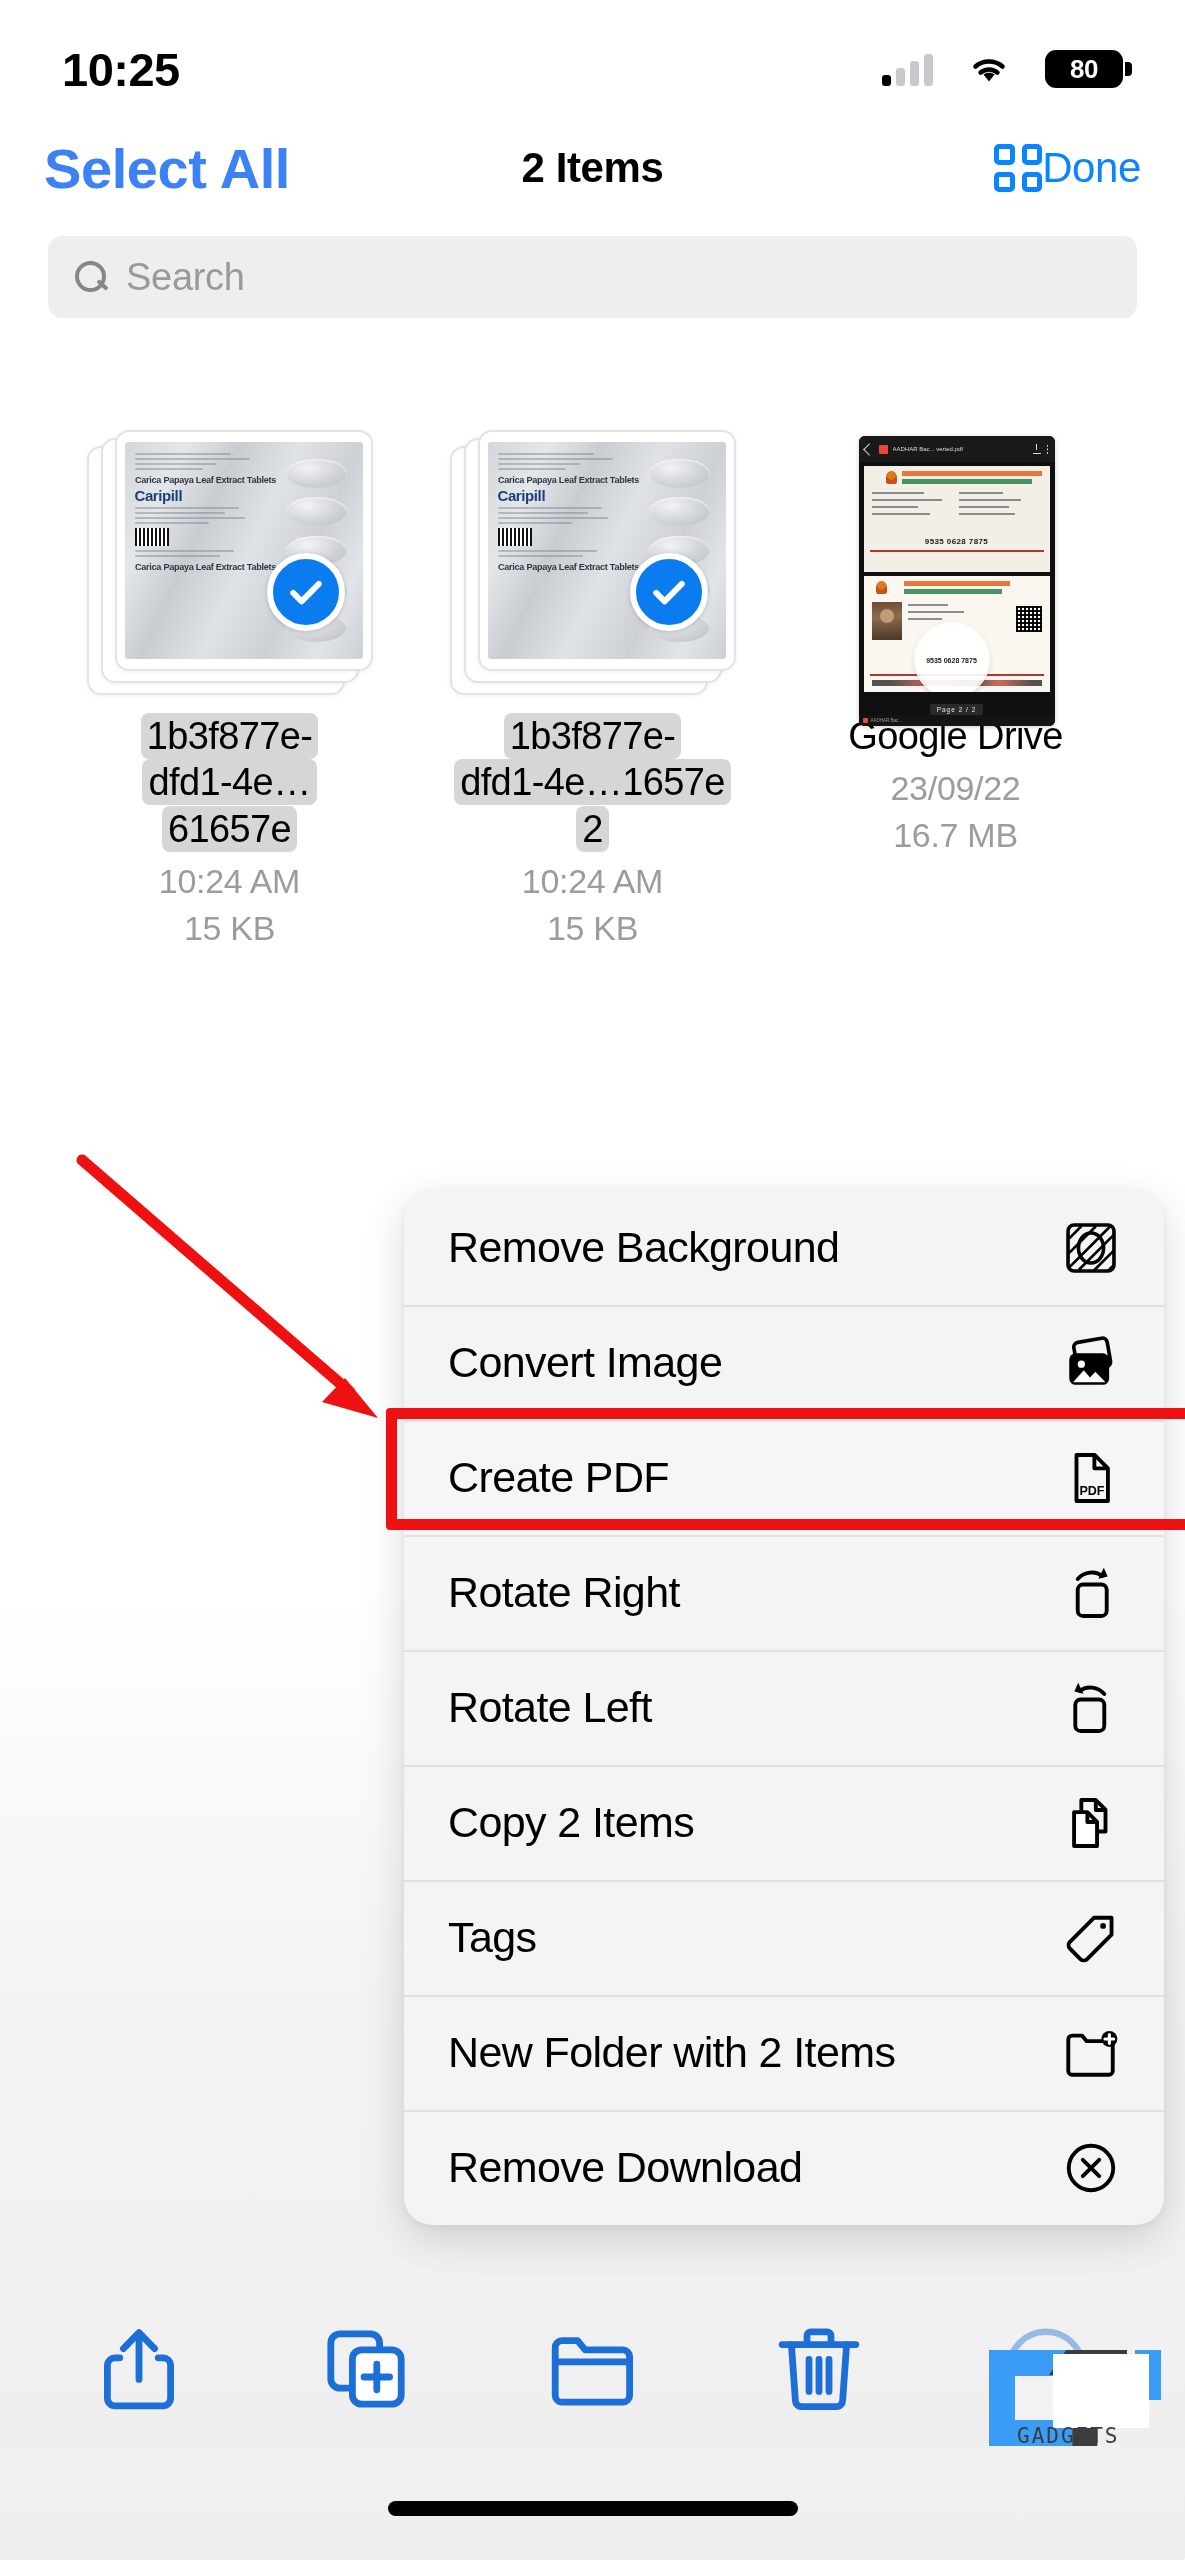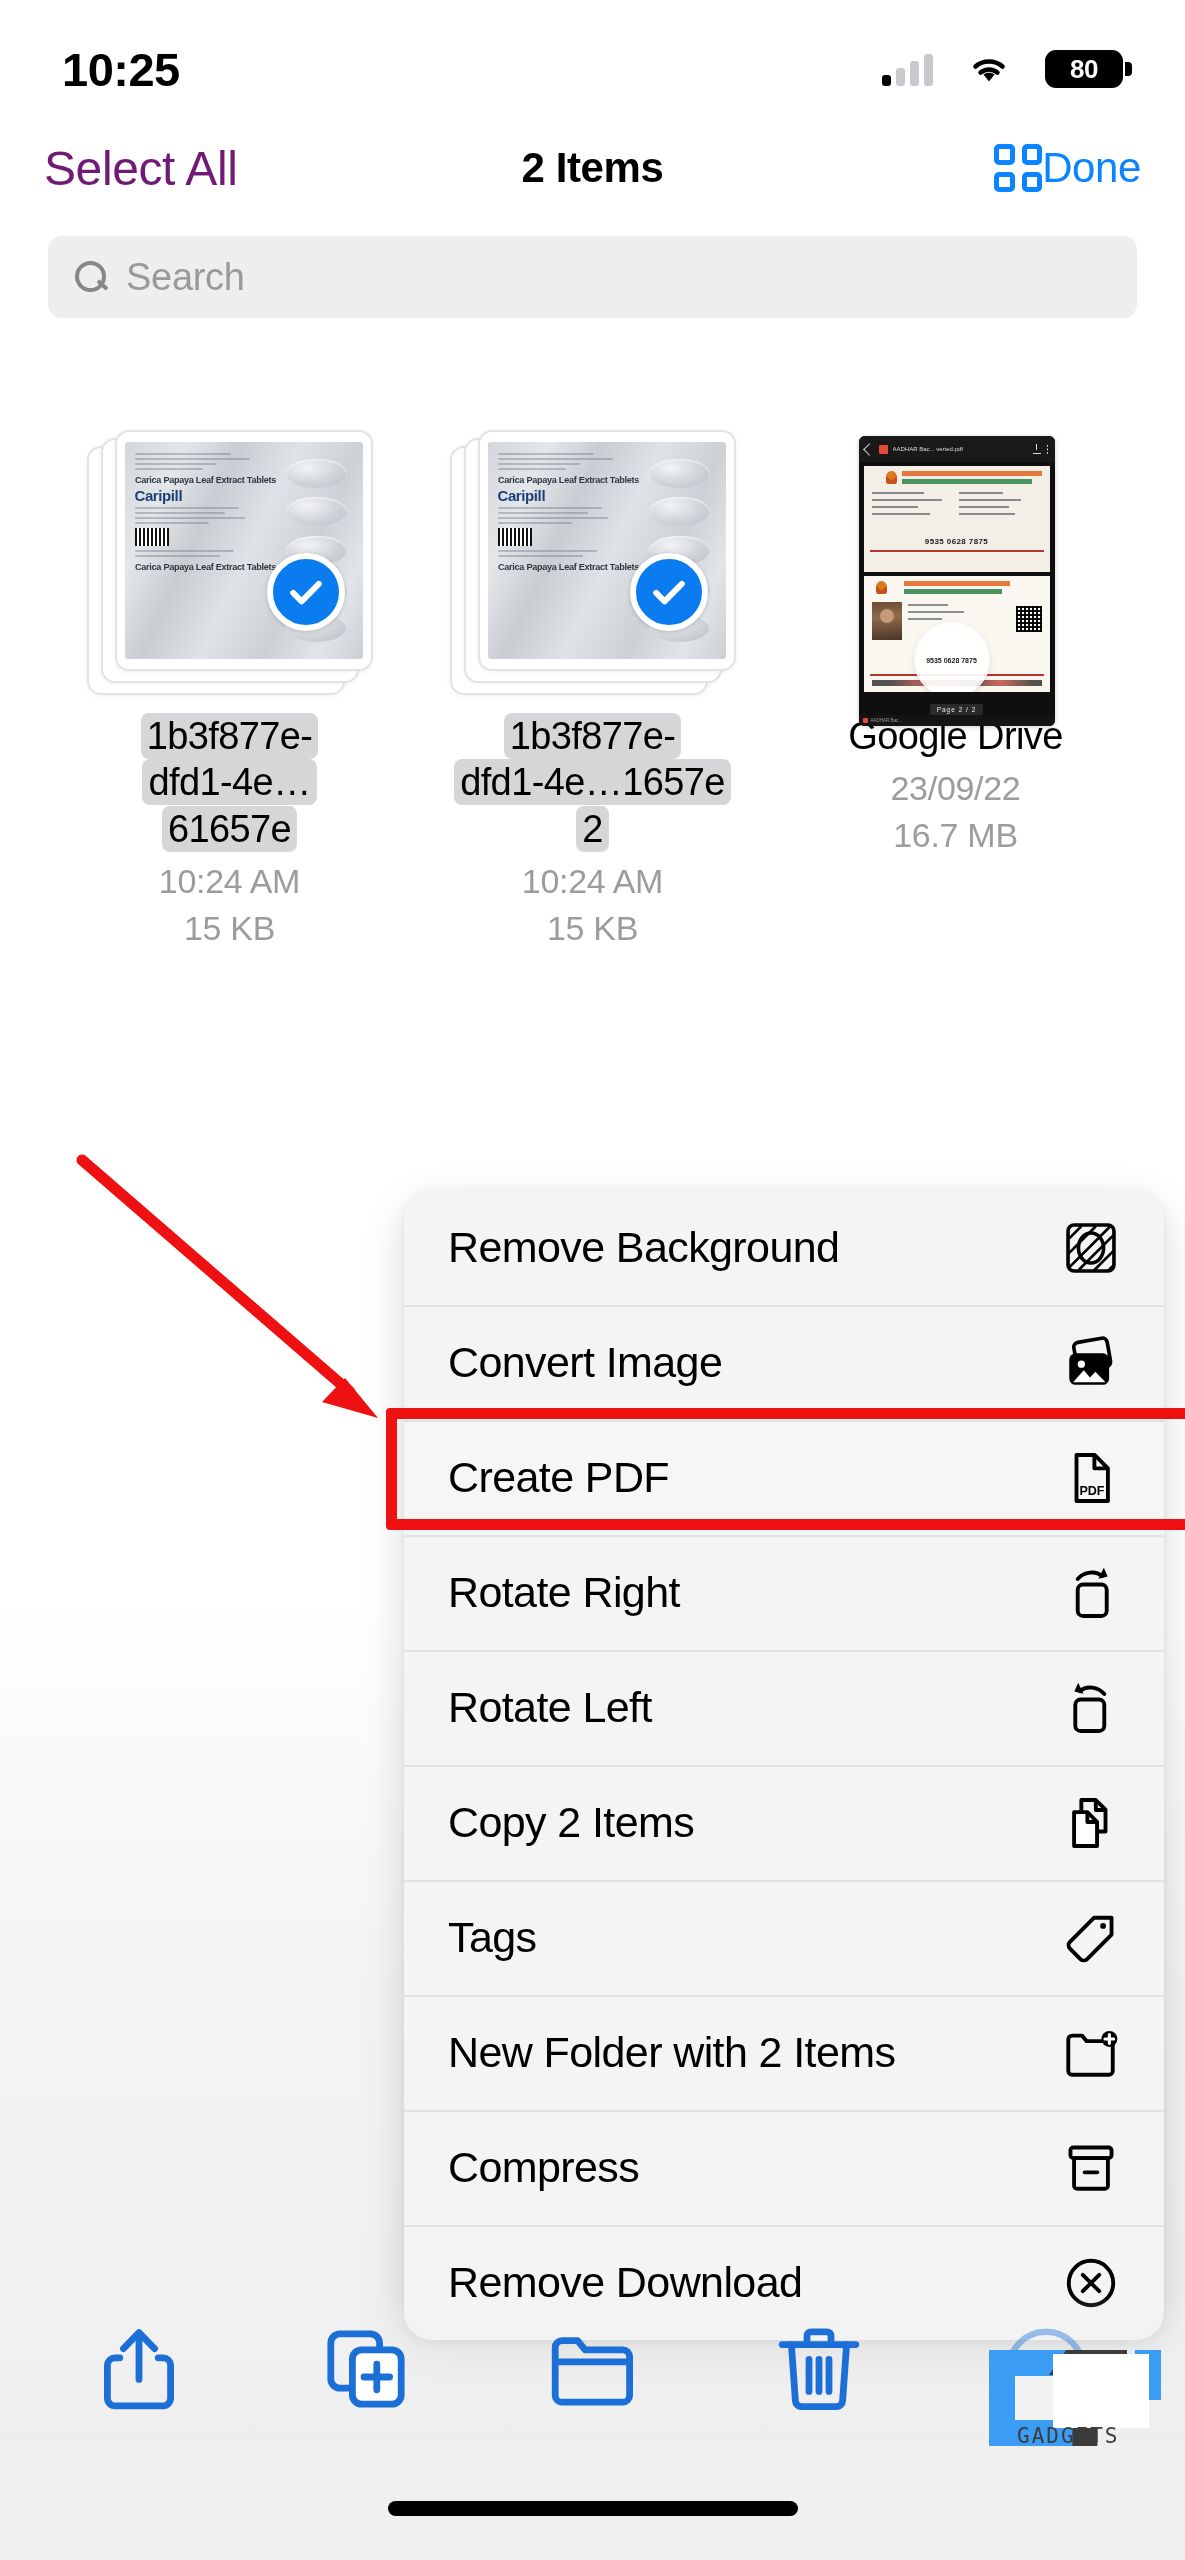--- a/index.html
+++ b/index.html
@@ -49,21 +49,21 @@
     width:7px; height:14px; background:#000; border-radius:0 4px 4px 0;
   }
 
   
   #nav-bar {
     position:absolute; top:112px; left:0; right:0; height:112px;
     display:flex; align-items:center; background:#fff;
     padding:0 44px;
   }
   #nav-select-all {
-    font-size:48px; color:#701a75; letter-spacing:-0.4px; flex:0 0 auto;
+    font-size:56px; color:#3b82f6; letter-spacing:-0.4px; flex:0 0 auto;font-weight:bold;
   }
   #nav-title {
     position:absolute; left:0; right:0; text-align:center;
     font-size:42px; font-weight:bold; color:#000; letter-spacing:-0.4px;
     pointer-events:none;
   }
   #nav-right { margin-left:auto; display:flex; align-items:center; z-index:2; }
   #grid-view-icon { width:48px; height:48px; display:grid;
     grid-template-columns:1fr 1fr; grid-template-rows:1fr 1fr; gap:7px; }
   #grid-view-icon b { display:block; border:5px solid #0a84ff; border-radius:5px; }
@@ -569,30 +569,20 @@
       <div class="mlabel">New Folder with 2 Items</div>
       <div class="micon">
         <svg viewBox="0 0 24 24" fill="none" stroke="#000" stroke-width="1.6" stroke-linejoin="round">
           <path d="M2.6 19.4V6.4a1.6 1.6 0 011.6-1.6h4.1l1.9 2.3h9.2a1.6 1.6 0 011.6 1.6v10.7a1.6 1.6 0 01-1.6 1.6H4.2a1.6 1.6 0 01-1.6-1.6z"></path>
           <circle cx="19.6" cy="6.2" r="3.3" fill="#000" stroke="none"></circle>
           <path d="M19.6 4.4v3.6M17.8 6.2h3.6" stroke="#fff" stroke-width="1.3" stroke-linecap="round"></path>
         </svg>
       </div>
     </div>
 
-    <div class="menu-item">
-      <div class="mlabel">Compress</div>
-      <div class="micon">
-        <svg viewBox="0 0 24 24" fill="none" stroke="#000" stroke-width="1.6" stroke-linejoin="round">
-          <rect x="3.5" y="3.5" width="17" height="4.4" rx="1.2"></rect>
-          <path d="M5 7.9h14v11.4a1.3 1.3 0 01-1.3 1.3H6.3A1.3 1.3 0 015 19.3z"></path>
-          <path d="M9.4 13.8h5.2" stroke-linecap="round"></path>
-        </svg>
-      </div>
-    </div>
 
     <div class="menu-item">
       <div class="mlabel">Remove Download</div>
       <div class="micon">
         <svg viewBox="0 0 24 24" fill="none" stroke="#000" stroke-width="1.6" stroke-linecap="round">
           <circle cx="12" cy="12" r="9.2"></circle>
           <path d="M8.6 8.6l6.8 6.8M15.4 8.6l-6.8 6.8"></path>
         </svg>
       </div>
     </div>

